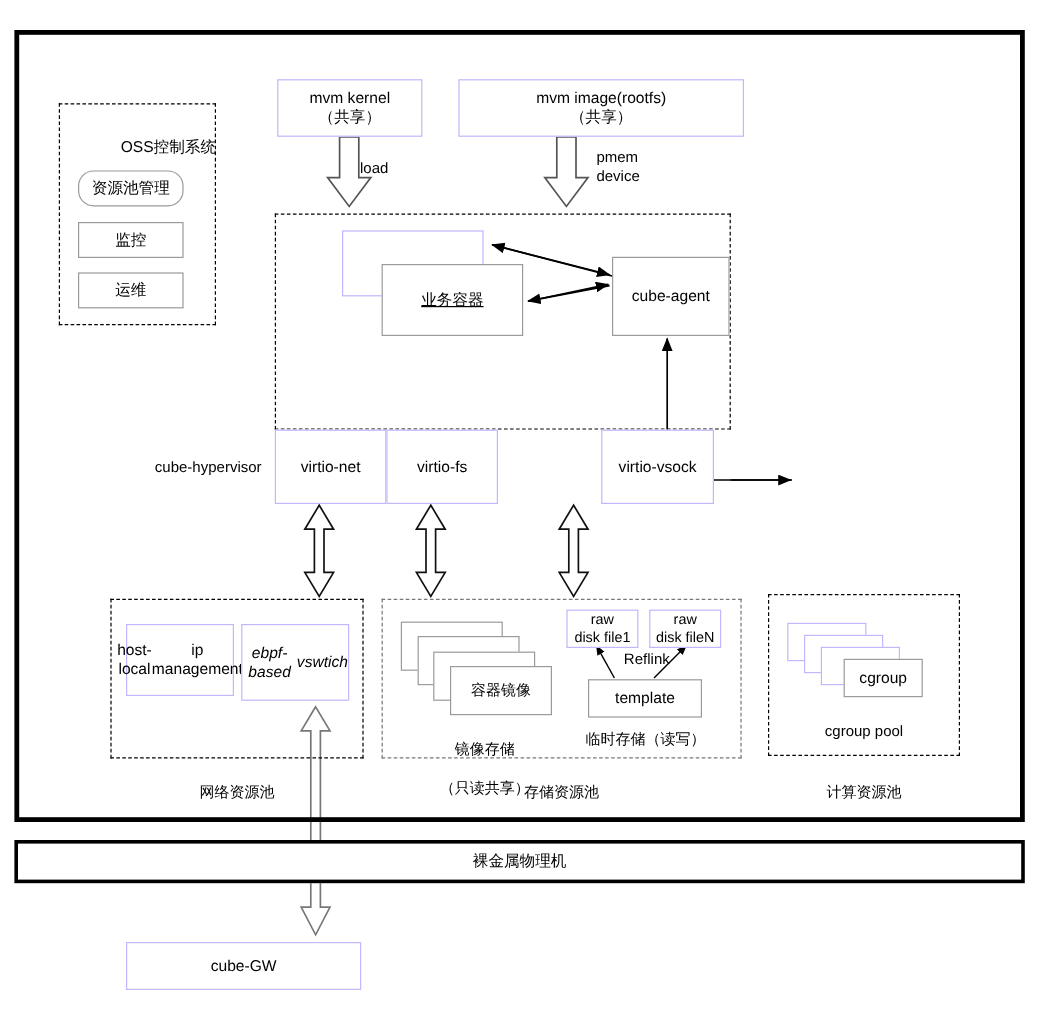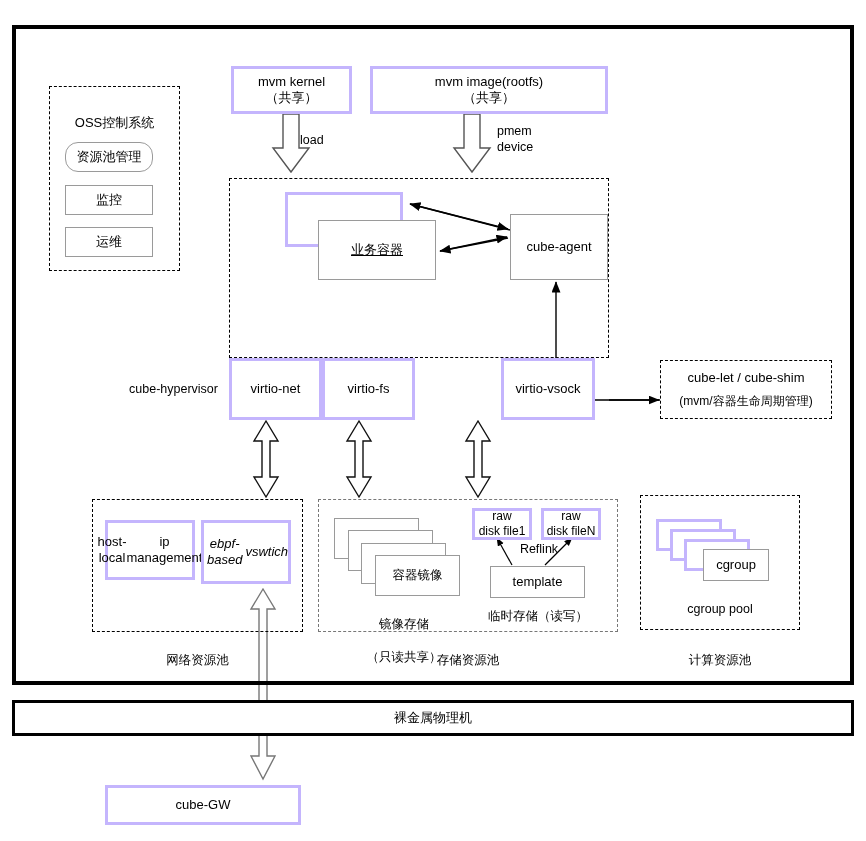--- a/index.html
+++ b/index.html
@@ -4,21 +4,21 @@
 <style>
   html,body{margin:0;padding:0;background:#ffffff;}
   body{font-family:"Liberation Sans","DejaVu Sans",sans-serif;}
   #stage{position:relative;width:866px;height:841px;background:#fff;overflow:hidden;}
 
   .frame{position:absolute;border:4px solid #000;box-sizing:border-box;}
 
   .box{position:absolute;box-sizing:border-box;background:#fff;
        display:flex;align-items:center;justify-content:center;text-align:center;
        font-size:13px;color:#000;line-height:1.25;}
-  .solid{border:3px solid #c4b5fd;}
+  .solid{border:1px solid #c4b5fd;}
   .solid-gray{border:1px solid #9a9a9a;}
   .dashed{border:1.5px dashed #000;background:transparent;}
   .dashed-gray{border:1.5px dashed #777;background:transparent;}
   .thick{border:3px solid #000;}
 
   .lbl{position:absolute;font-size:12.5px;color:#000;text-align:center;
        line-height:1.3;white-space:pre;}
   .lbl.left{text-align:left;}
 
   .svgwrap{position:absolute;left:0;top:0;width:866px;height:841px;
@@ -78,54 +78,50 @@
 
     <g>
       <line x1="512" y1="565" x2="497" y2="538" stroke="#000" stroke-width="1.2" marker-end="url(#arrowthin)"></line>
       <line x1="545" y1="565" x2="572" y2="538" stroke="#000" stroke-width="1.2" marker-end="url(#arrowthin)"></line>
     </g>
   </svg>
 
   <div class="frame" style="left:12px;top:25px;width:842px;height:660px;"></div>
 
   <div class="box dashed" style="left:49px;top:86px;width:131px;height:185px;"></div>
-  <div class="lbl" style="left:49px;top:115px;width:131px;font-size:13px;">OSS控制系统</div>
+  <div class="lbl" style="left:49px;top:115px;width:131px;font-size:13px;text-align:right;">OSS控制系统</div>
   <div class="box solid-gray" style="left:65px;top:142px;width:88px;height:30px;border-radius:13px;">资源池管理</div>
   <div class="box solid-gray" style="left:65px;top:185px;width:88px;height:30px;">监控</div>
   <div class="box solid-gray" style="left:65px;top:227px;width:88px;height:30px;">运维</div>
 
   <div class="box solid" style="left:231px;top:66px;width:121px;height:48px;flex-direction:column;">
     <span>mvm kernel</span>
     <span>（共享）</span>
   </div>
-  <div class="box solid" style="left:370px;top:66px;width:238px;height:48px;flex-direction:column;">
+  <div class="box solid" style="left:382px;top:66px;width:238px;height:48px;flex-direction:column;">
     <span>mvm image(rootfs)</span>
     <span>（共享）</span>
   </div>
   <div class="lbl left" style="left:300px;top:132px;width:70px;">load</div>
   <div class="lbl left" style="left:497px;top:123px;width:80px;">pmem
 device</div>
 
   <div class="box dashed" style="left:229px;top:178px;width:380px;height:180px;"></div>
 
   <div class="box solid" style="left:285px;top:192px;width:118px;height:55px;"></div>
   <div class="box solid-gray" style="left:318px;top:220px;width:118px;height:60px;text-decoration:underline;">业务容器</div>
 
   <div class="box solid-gray" style="left:510px;top:214px;width:98px;height:66px;">cube-agent</div>
 
   <div class="box solid" style="left:229px;top:358px;width:93px;height:62px;">virtio-net</div>
   <div class="box solid" style="left:322px;top:358px;width:93px;height:62px;">virtio-fs</div>
   <div class="box solid" style="left:501px;top:358px;width:94px;height:62px;">virtio-vsock</div>
 
   <div class="lbl" style="left:121px;top:381px;width:105px;">cube-hypervisor</div>
 
-  <div class="box dashed" style="left:660px;top:360px;width:172px;height:59px;flex-direction:column;gap:8px;">
-    <span>cube-let / cube-shim</span>
-    <span style="font-size:12px;">(mvm/容器生命周期管理)</span>
-  </div>
 
   <div class="box dashed" style="left:92px;top:499px;width:211px;height:133px;"></div>
   <div class="box solid" style="left:105px;top:520px;width:90px;height:60px;">
     <span>host-local</span>
     <span>ip management</span>
   </div>
   <div class="box solid" style="left:201px;top:520px;width:90px;height:64px;flex-direction:row;font-style:italic;">
     <span>ebpf-based</span>
     <span>vswtich</span>
   </div>

